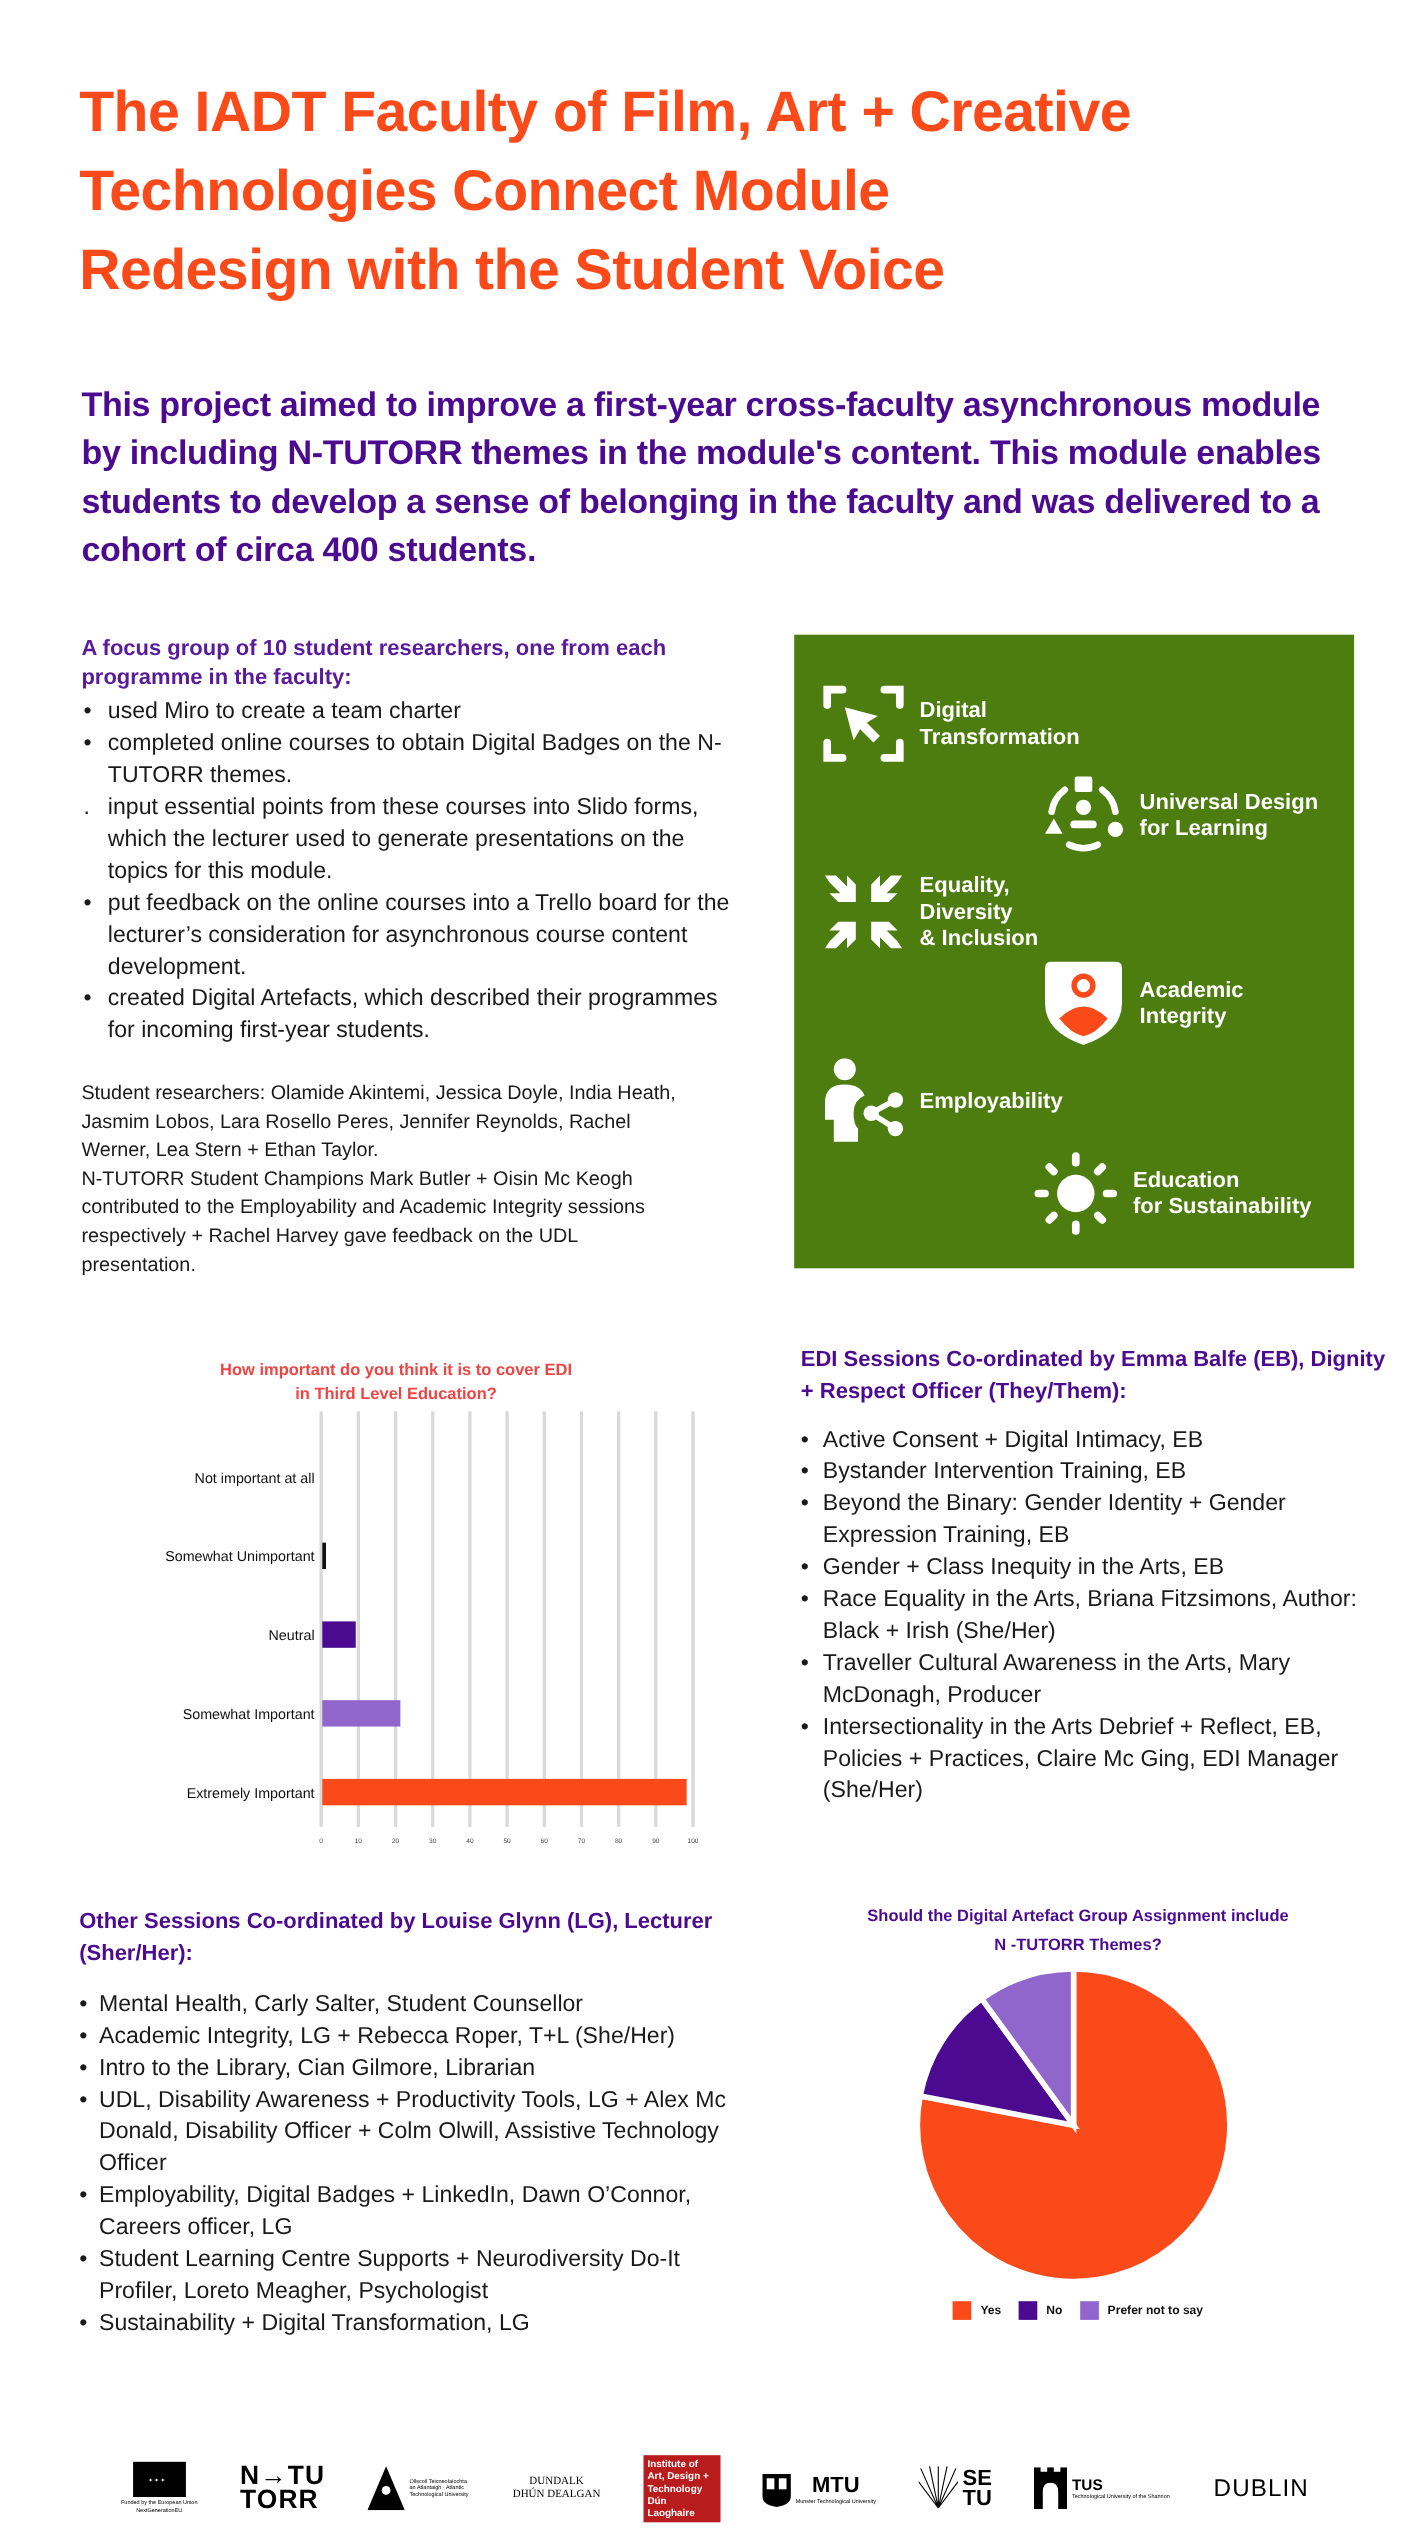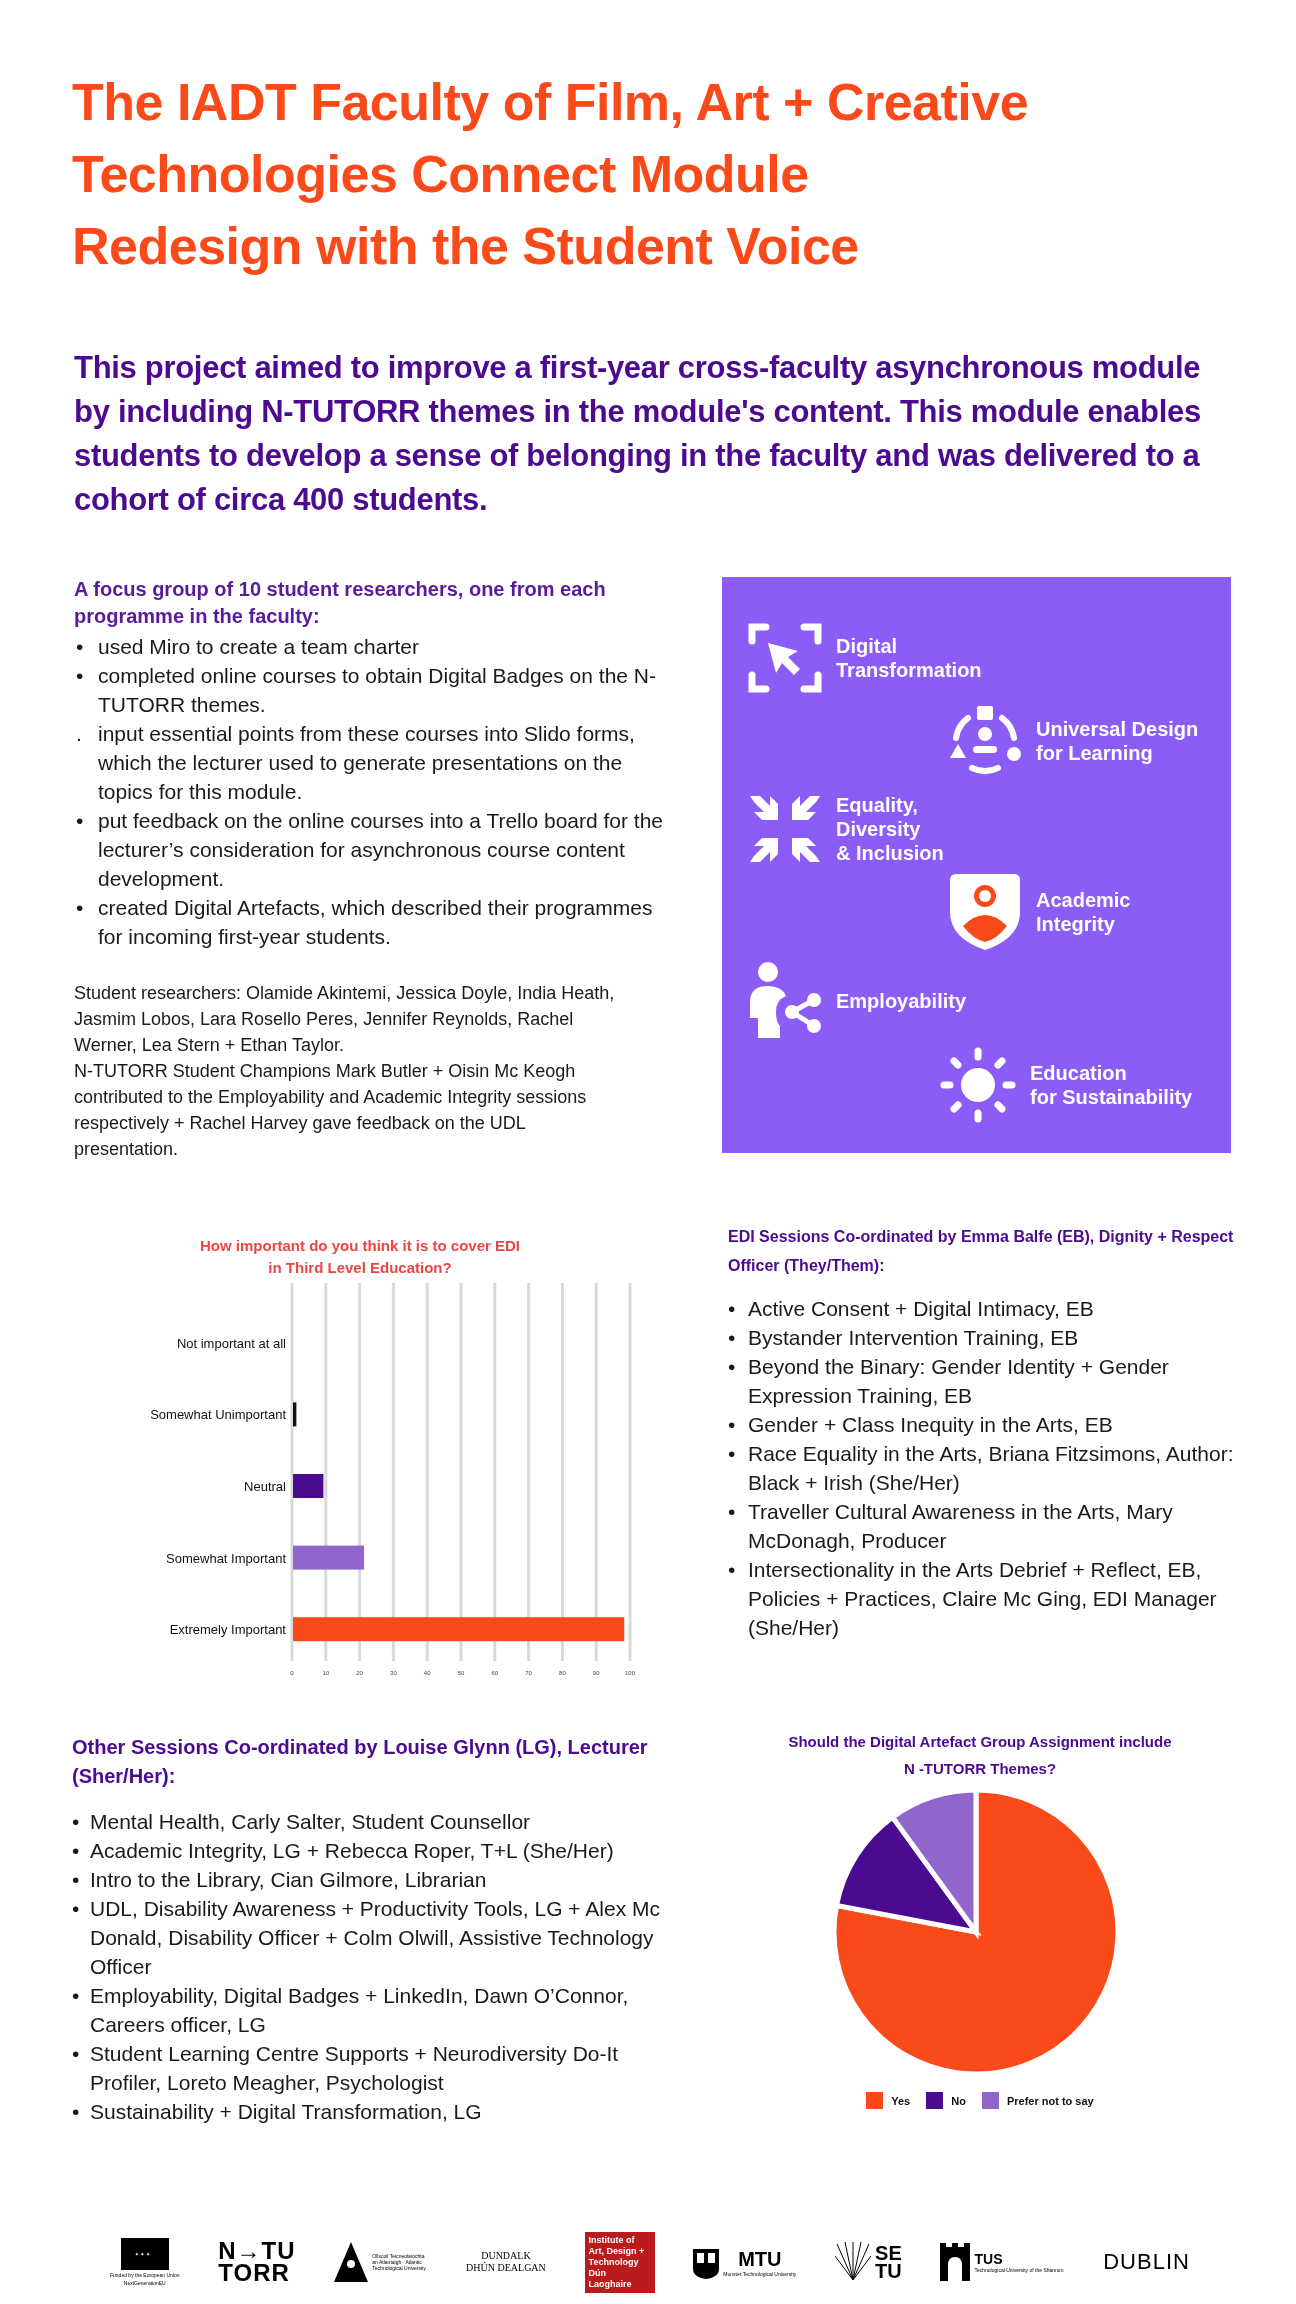--- a/index.html
+++ b/index.html
@@ -15,32 +15,32 @@
     font-weight: 700; font-size: 31px; line-height: 44px; color: #4b0a90; letter-spacing: -0.3px; }
 
   .focus { position: absolute; left: 74px; top: 576px; width: 600px; }
   .focus h2 { font-size: 20px; line-height: 27px; color: #5a1a9c; font-weight: 700; margin-bottom: 2px; }
   .blist { list-style: none; }
   .blist li { position: relative; padding-left: 24px; font-size: 21px; line-height: 29px; color: #1a1a1a; }
   .blist li .bul { position: absolute; left: 2px; top: 0; }
   .credits { position: absolute; left: 74px; top: 980px; width: 560px; font-size: 18px; line-height: 26px; color: #1a1a1a; }
   .credits p { margin: 0; }
 
-  .themes { position: absolute; left: 722px; top: 577px; width: 509px; height: 576px; background: #8b5cf6; }
+  .themes { position: absolute; left: 722px; top: 577px; width: 509px; height: 576px; background: #4d7c0f; }
   .theme { position: absolute; display: flex; align-items: center; color: #fff; }
   .theme .lbl { font-weight: 700; font-size: 20px; line-height: 24px; color: #fff; }
   .theme svg { flex: none; margin-right: 14px; }
 
   .barchart { position: absolute; left: 60px; top: 1225px; width: 610px; height: 460px; }
   .barchart .ctitle { position: absolute; left: 0; width: 600px; top: 10px; text-align: center;
     font-weight: 700; font-size: 15px; line-height: 22px; color: #ef4444; }
   .barchart svg { position: absolute; left: 0; top: 0; }
 
   .edi { position: absolute; left: 728px; top: 1222px; width: 540px; }
-  .edi h2 { font-size: 16px; line-height: 29px; color: #4b0a90; font-weight: 700; margin-bottom: 14px; }
+  .edi h2 { font-size: 20px; line-height: 29px; color: #4b0a90; font-weight: 700; margin-bottom: 14px; }
   .edi .blist li { font-size: 21px; line-height: 29px; padding-left: 20px; }
   .edi .blist li .bul { left: 0; }
 
   .other { position: absolute; left: 72px; top: 1733px; width: 620px; }
   .other h2 { font-size: 20px; line-height: 29px; color: #4b0a90; font-weight: 700; margin-bottom: 16px; }
   .other .blist li { font-size: 21px; line-height: 29px; padding-left: 18px; }
   .other .blist li .bul { left: 0; }
 
   .pie { position: absolute; left: 740px; top: 1728px; width: 480px; height: 400px; }
   .pie .ptitle { position: absolute; left: 0; top: 0; width: 480px; text-align: center;

